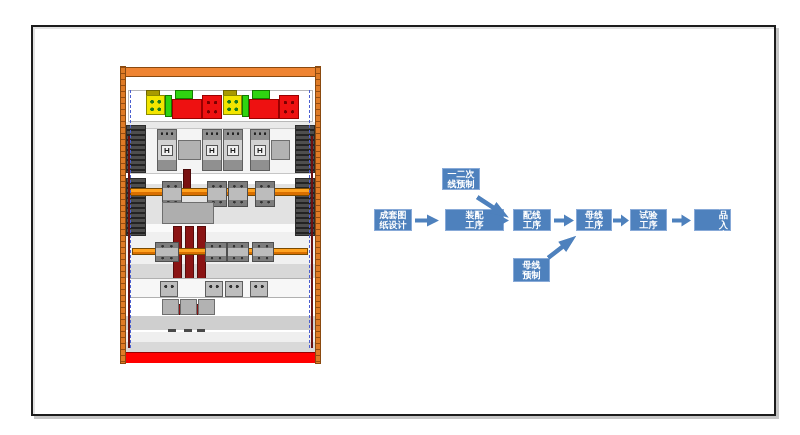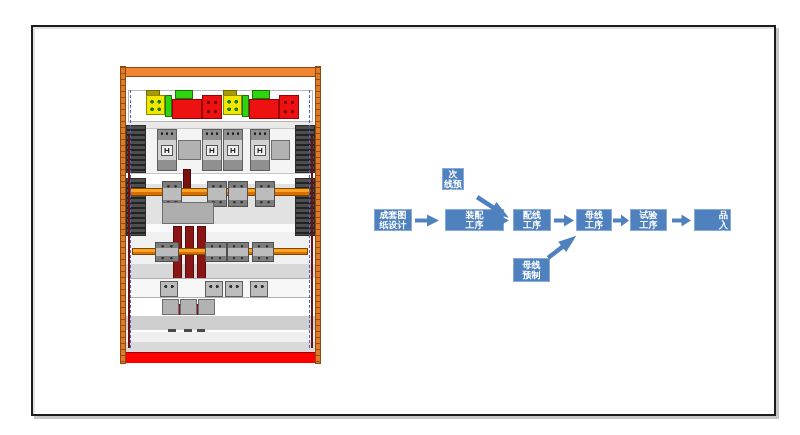--- a/index.html
+++ b/index.html
@@ -185,21 +185,21 @@
     <div class="harrow" style="left:521px;top:187px;width:20px;"></div>
     <div class="flowbox" style="left:543px;top:182px;width:36px;height:22px;"><span>母线
 工序</span></div>
     <div class="harrow" style="left:580px;top:187px;width:16px;"></div>
     <div class="flowbox" style="left:597px;top:182px;width:37px;height:22px;"><span>试验
 工序</span></div>
     <div class="harrow" style="left:639px;top:187px;width:19px;"></div>
     <div class="flowbox" style="left:661px;top:182px;width:37px;height:22px;padding-left:22px;"><span>产品
 入库</span></div>
 
-    <div class="flowbox" style="left:409px;top:141px;width:22px;height:22px;"><span>一二次
+    <div class="flowbox" style="left:409px;top:141px;width:38px;height:22px;"><span>一二次
 线预制</span></div>
     <div class="darrow" style="left:444px;top:163px;width:38px;transform:rotate(33deg);"></div>
 
     <div class="flowbox" style="left:480px;top:231px;width:37px;height:24px;"><span>母线
 预制</span></div>
     <div class="darrow" style="left:515px;top:224px;width:36px;transform:rotate(-38deg);"></div>
   </div>
 
  </div>
 </div>

